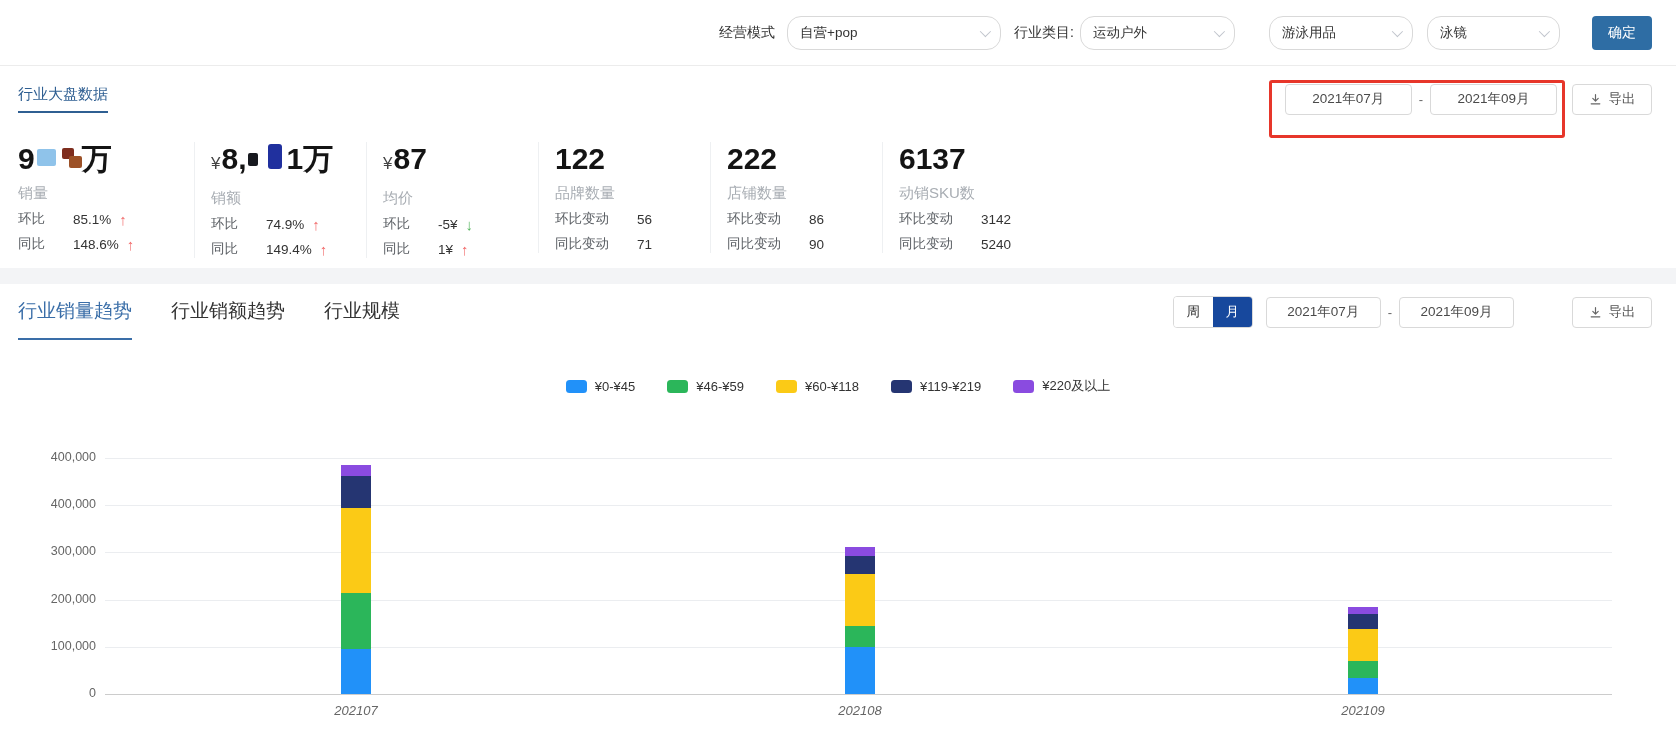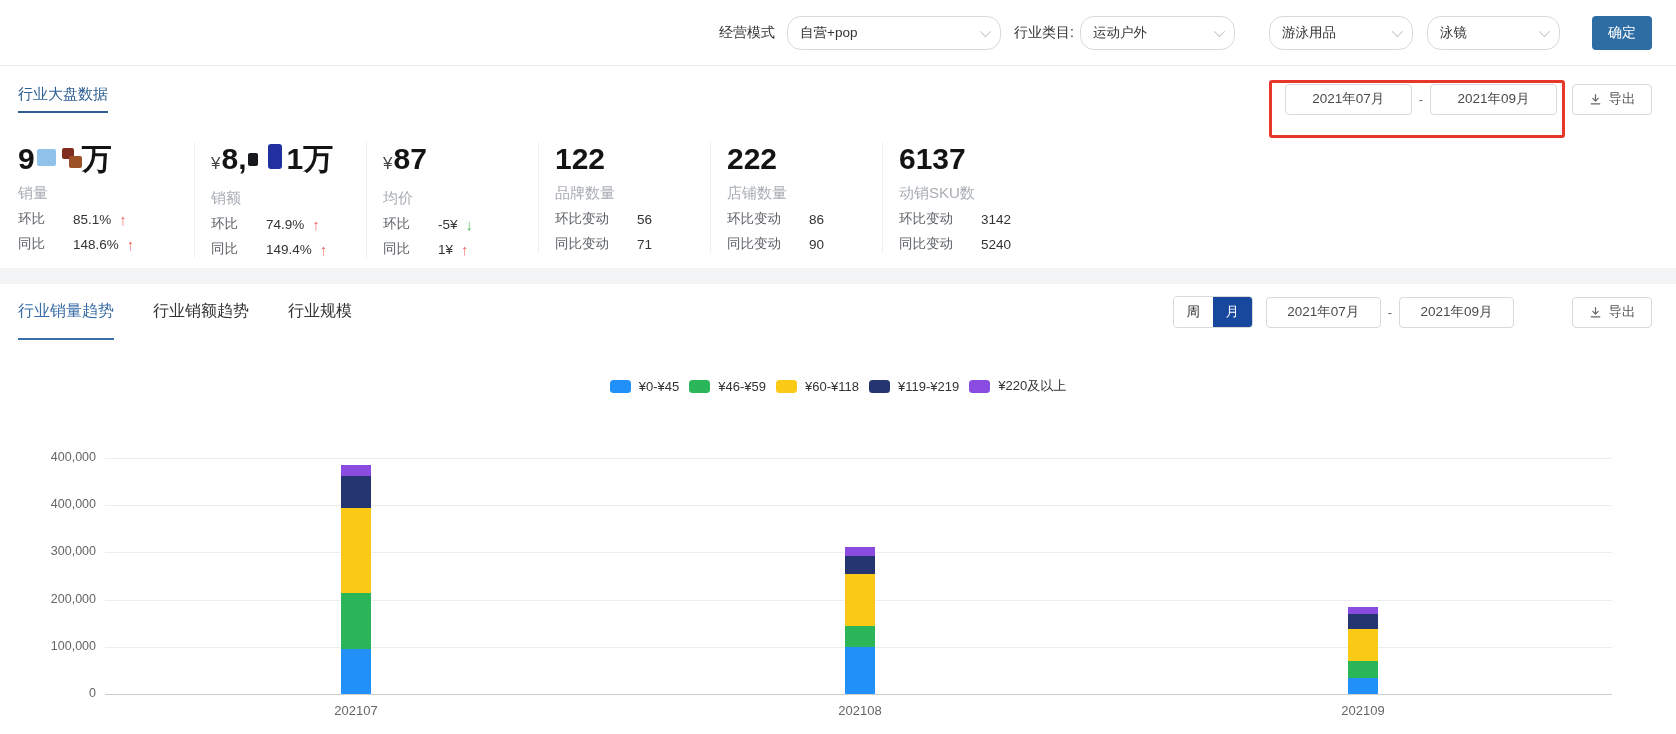--- a/index.html
+++ b/index.html
@@ -50,39 +50,39 @@
   .stat-key { color:#5a5e63; }
   .stat-value { color:#333; margin-left:28px; }
   .arrow { margin-left:8px; font-size:15px; font-weight:600; }
 
   .section-gap { height:16px; background:#f3f4f6; }
 
   
   .trend { position:relative; height:450px; }
   .trend-bar { display:flex; align-items:center; height:56px; padding:0 24px 0 18px; }
   .tabs { display:flex; gap:39px; height:56px; }
-  .tab { display:inline-flex; align-items:center; height:56px; font-size:16px; color:#333;
+  .tab { display:inline-flex; align-items:center; height:56px; font-size:19px; color:#333;
     cursor:pointer; border-bottom:2px solid transparent; }
   .tab.active { color:#3a6ea8; border-bottom-color:#3a6ea8; }
   .trend-controls { margin-left:auto; display:flex; align-items:center; }
   .toggle { display:flex; border:1px solid #d9d9d9; border-radius:4px; overflow:hidden; margin-right:13px; }
   .tg { width:39px; height:30px; border:none; background:#fff; color:#333; font-size:13.5px;
     cursor:pointer; font-family:inherit; }
   .tg.active { background:#17489d; color:#fff; }
 
-  .legend { display:flex; justify-content:center; align-items:center; gap:10px; margin-top:36px; height:20px; }
+  .legend { display:flex; justify-content:center; align-items:center; gap:32px; margin-top:36px; height:20px; }
   .legend-item { display:flex; align-items:center; gap:8px; cursor:pointer; }
   .legend-swatch { width:21px; height:13px; border-radius:3.5px; display:inline-block; }
   .legend-label { font-size:13px; color:#333; white-space:nowrap; }
 
   .chart { position:relative; height:332px; margin-top:6px; }
   .gridline { position:absolute; height:1px; background:#ebedf0; }
   .x-axis-line { position:absolute; height:1px; background:#ccc; }
   .y-axis-label { position:absolute; width:80px; text-align:right; font-size:12.5px; color:#666; }
-  .x-axis-label { position:absolute; width:100px; text-align:center; font-size:13px; color:#666; }
+  .x-axis-label { position:absolute; width:100px; text-align:center; font-size:13px; color:#666;font-style:italic; }
   .bar-segment { position:absolute; }
 </style>
 </head>
 <body>
 
 <div class="page">
 
   <header class="filter-bar">
     <span class="flabel">经营模式</span>
     <div class="select w214 ml12">

